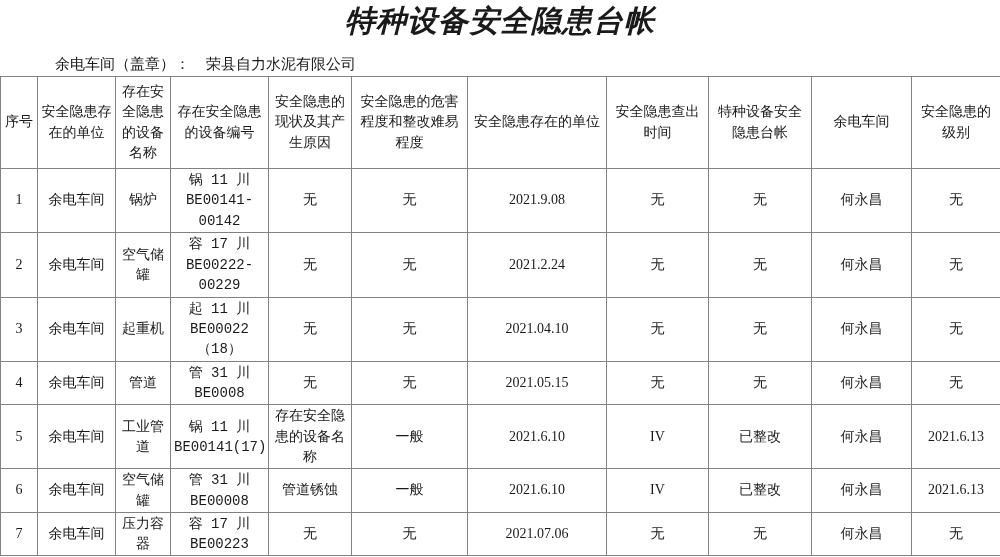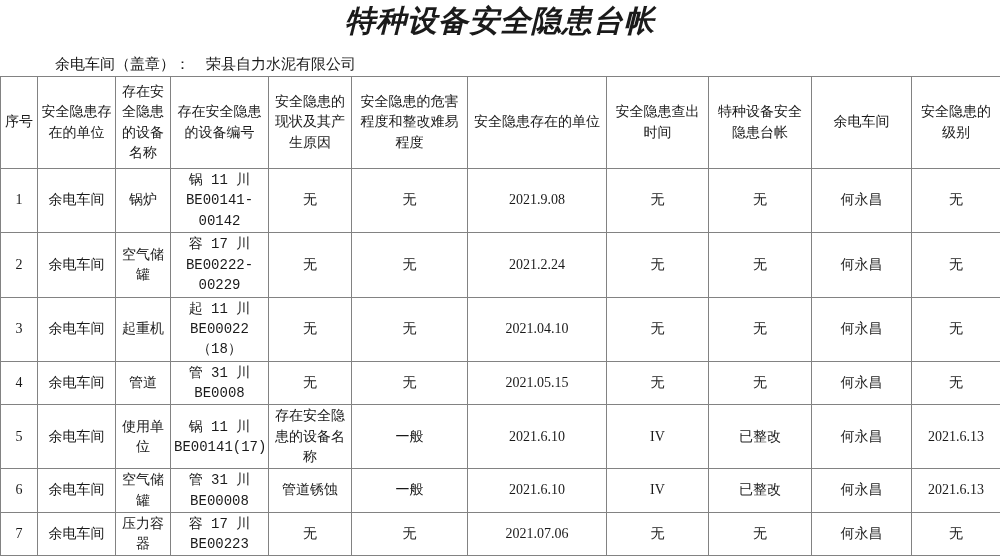--- a/index.html
+++ b/index.html
@@ -146,21 +146,21 @@
           <td>无</td>
           <td>2021.05.15</td>
           <td>无</td>
           <td>无</td>
           <td>何永昌</td>
           <td>无</td>
         </tr>
         <tr style="height: 61px;">
           <td>5</td>
           <td>余电车间</td>
-          <td>使用单位</td>
+          <td>工业管道</td>
           <td>锅 11 川
 BE00141(17)</td>
           <td>存在安全隐患的设备名称</td>
           <td>一般</td>
           <td>2021.6.10</td>
           <td>IV</td>
           <td>已整改</td>
           <td>何永昌</td>
           <td>2021.6.13</td>
         </tr>

